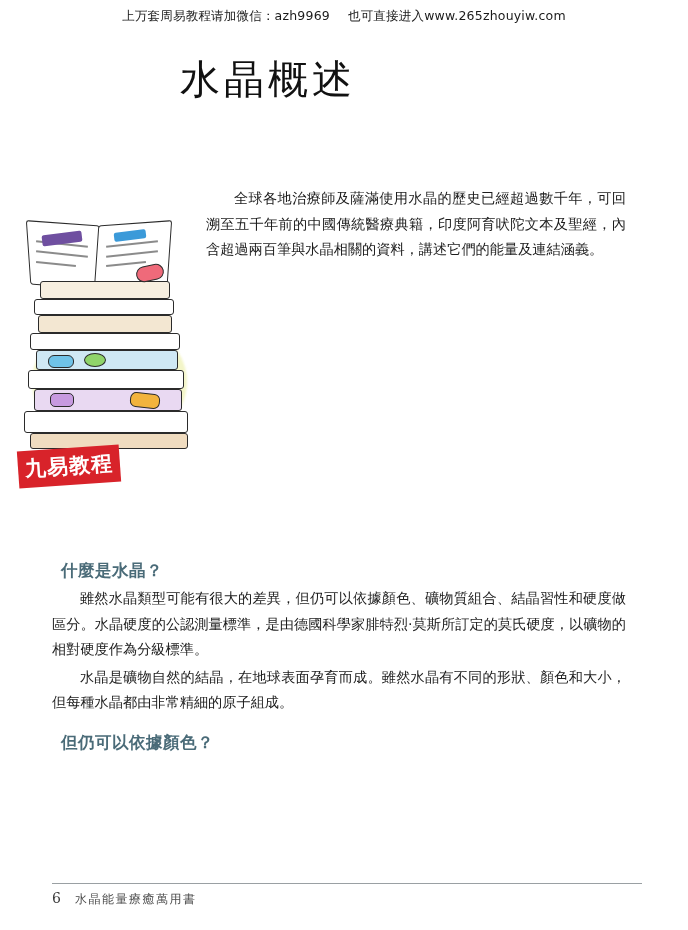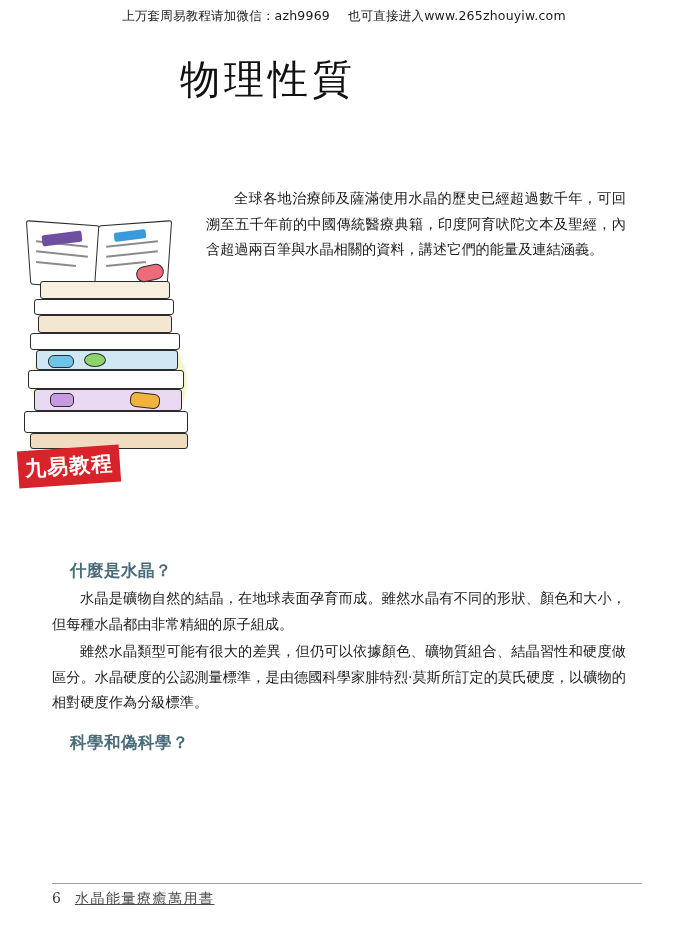--- a/index.html
+++ b/index.html
@@ -154,21 +154,21 @@
 
   .lower {
     position: absolute;
     left: 52px;
     top: 560px;
     width: 590px;
     text-align: justify;
     text-justify: inter-character;
   }
   h2.sec {
-    margin: 16px 0 4px 18px;
+    margin: 16px 0 4px 9px;
     font-size: 16.5px;
     font-weight: bold;
     color: #4a6b78;
     font-family: "DejaVu Sans", sans-serif;
     letter-spacing: 0.5px;
   }
   h2.sec.first {
     margin-top: 0;
   }
   .lower p.para {
@@ -186,36 +186,35 @@
     display: flex;
     align-items: baseline;
     gap: 14px;
   }
   .footer .pg {
     font-size: 14px;
     color: #3b3b3b;
     font-family: "DejaVu Serif", serif;
   }
   .footer .ft {
-    font-size: 14px;
+    font-size: 12px;
     color: #4a4a4a;
     letter-spacing: 1.5px;
-    text-decoration: underline;
   }
 </style>
 </head>
 <body>
 
 <div class="page">
 
   <div class="watermark-top">
     <span>上万套周易教程请加微信：azh9969</span><span class="wm-gap"></span><span>也可直接进入www.265zhouyiw.com</span>
   </div>
 
-  <div class="title">物理性質</div>
+  <div class="title">水晶概述</div>
 
   <div class="illus">
     <div class="glow"></div>
 
     <div class="book-open">
       <div class="leaf left"></div>
       <div class="leaf right"></div>
       <div class="leafline" style="left:10px;top:30px;width:52px;transform:rotate(6deg);"></div>
       <div class="leafline" style="left:10px;top:40px;width:52px;transform:rotate(6deg);"></div>
       <div class="leafline" style="left:10px;top:50px;width:40px;transform:rotate(6deg);"></div>
@@ -246,24 +245,24 @@
 
     <div class="logo-box">九易教程</div>
   </div>
 
   <div class="col">
     <p class="para">全球各地治療師及薩滿使用水晶的歷史已經超過數千年，可回溯至五千年前的中國傳統醫療典籍，印度阿育吠陀文本及聖經，內含超過兩百筆與水晶相關的資料，講述它們的能量及連結涵義。</p>
   </div>
 
   <div class="lower">
     <h2 class="sec first">什麼是水晶？</h2>
+    <p class="para">雖然水晶類型可能有很大的差異，但仍可以依據顏色、礦物質組合、結晶習性和硬度做區分。水晶硬度的公認測量標準，是由德國科學家腓特烈‧莫斯所訂定的莫氏硬度，以礦物的相對硬度作為分級標準。</p>
     <p class="para">水晶是礦物自然的結晶，在地球表面孕育而成。雖然水晶有不同的形狀、顏色和大小，但每種水晶都由非常精細的原子組成。</p>
-    <p class="para">雖然水晶類型可能有很大的差異，但仍可以依據顏色、礦物質組合、結晶習性和硬度做區分。水晶硬度的公認測量標準，是由德國科學家腓特烈‧莫斯所訂定的莫氏硬度，以礦物的相對硬度作為分級標準。</p>
-
-    <h2 class="sec">科學和偽科學？</h2>
+
+    <h2 class="sec">但仍可以依據顏色？</h2>
   </div>
 
   <div class="footer">
     <span class="pg">6</span>
     <span class="ft">水晶能量療癒萬用書</span>
   </div>
 
 </div>
 
 </body></html>

